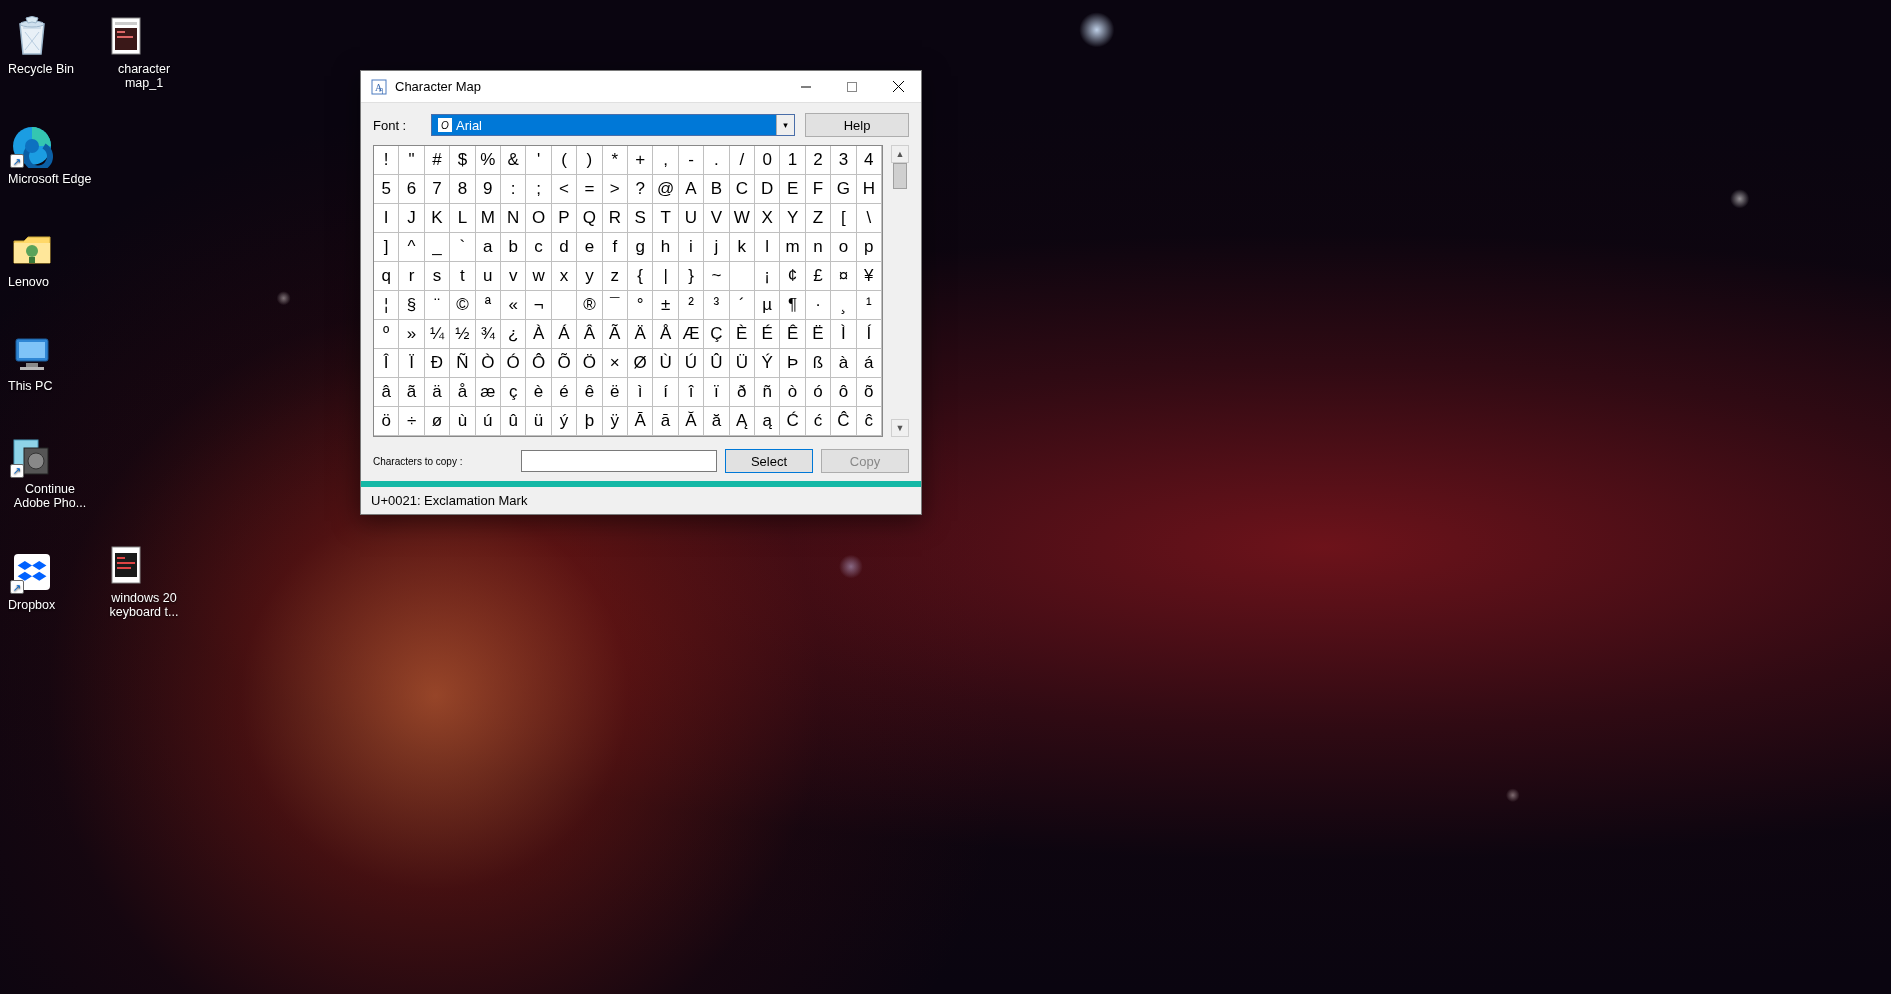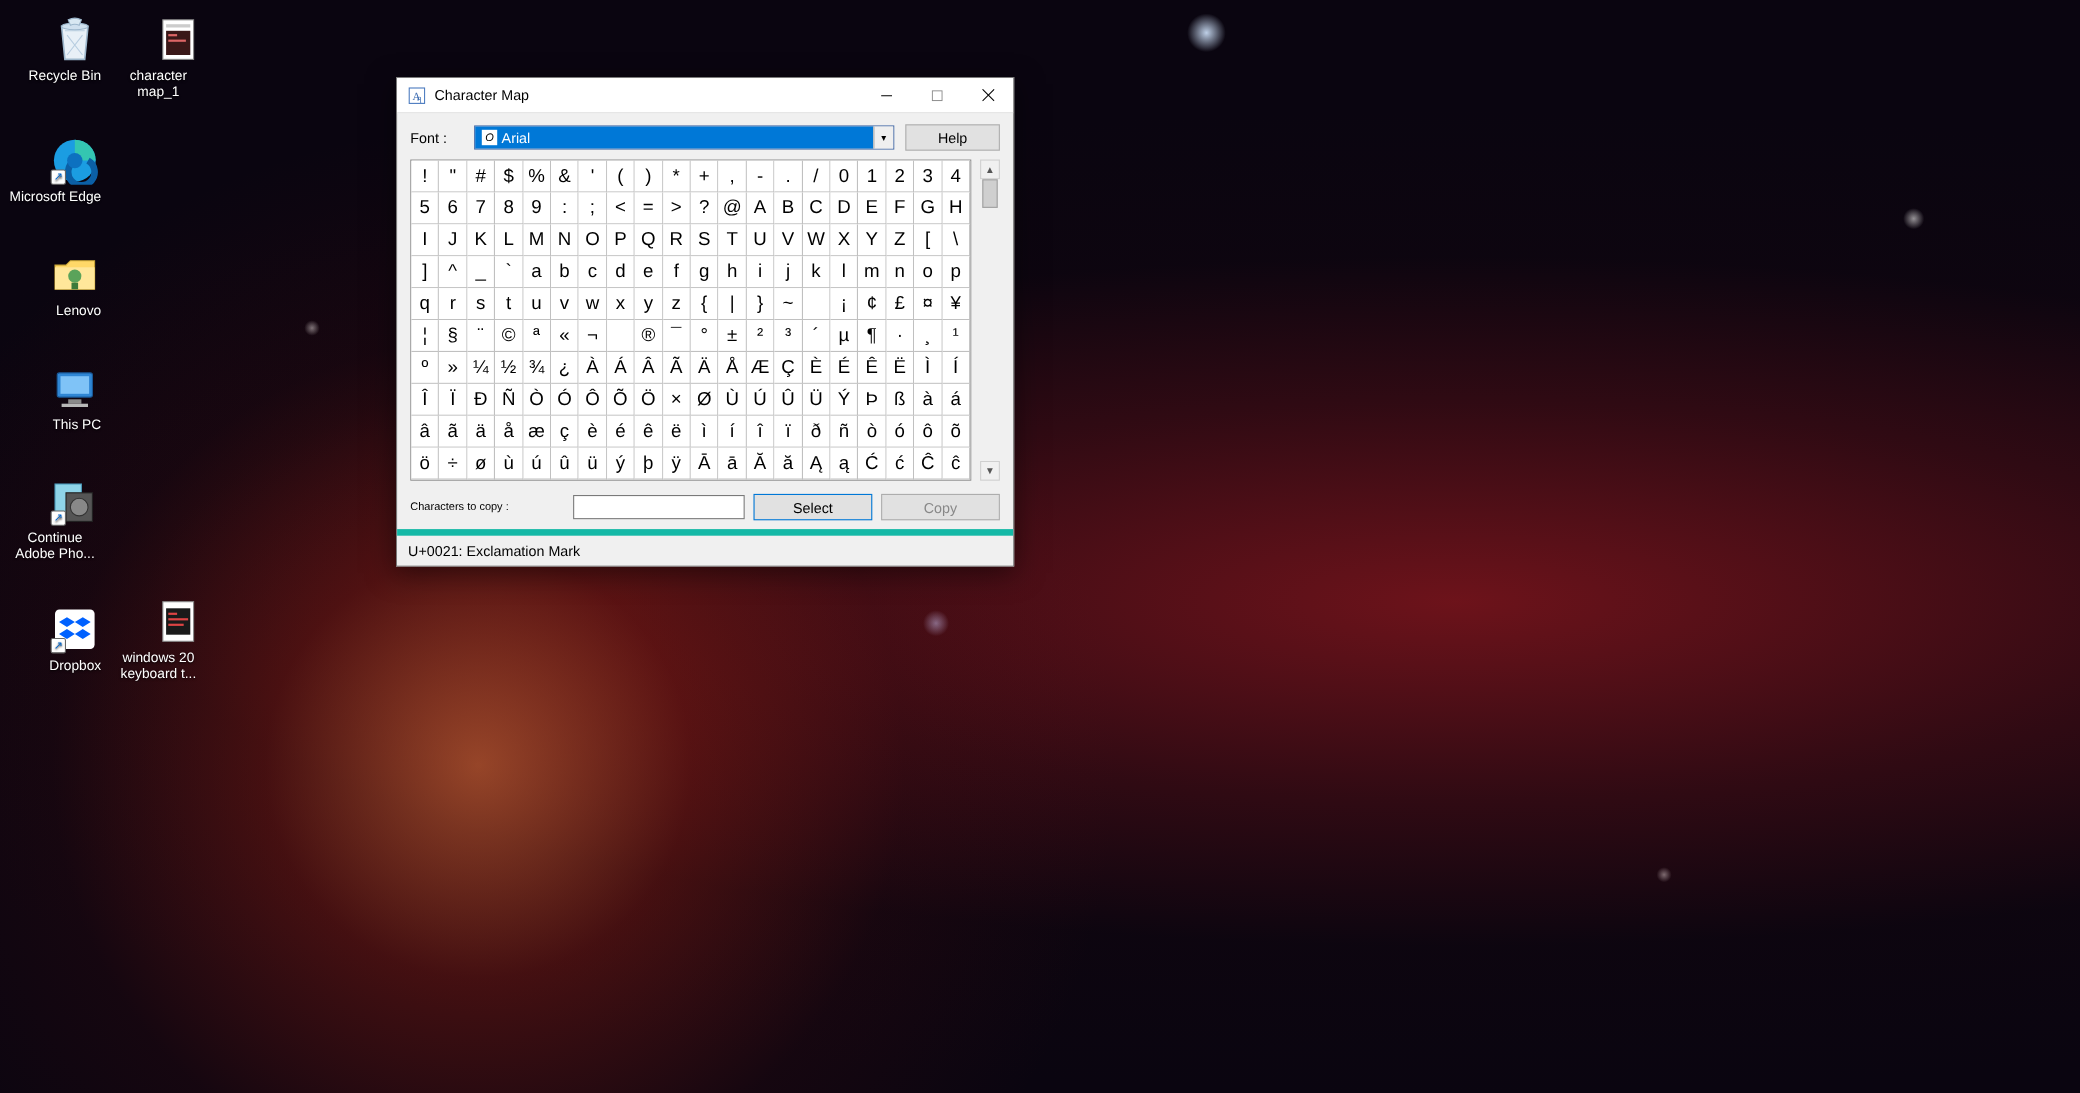--- a/index.html
+++ b/index.html
@@ -16,21 +16,21 @@
       radial-gradient(circle at 35% 42%, rgba(255,255,255,0.4) 0%, transparent 0.3%),
       #0a0510;
     position: relative;
   }
 
   
   .desktop { position: absolute; inset: 0; padding: 8px 6px; }
   .icon-col { display: flex; flex-direction: column; gap: 2px; }
   .desk-icon {
     width: 88px; padding: 4px 2px 2px;
-    display: flex; flex-direction: column; align-items: flex-end; gap: 2px;
+    display: flex; flex-direction: column; align-items: flex-start; gap: 2px;
     color: #fff; font-size: 12.5px; text-align: center;
     text-shadow: 0 1px 2px rgba(0,0,0,0.9);
     cursor: default;
   }
   .desk-icon .glyph {
     width: 48px; height: 48px; display: flex; align-items: center; justify-content: center;
     position: relative;
   }
   .desk-icon .label { line-height: 1.15; max-width: 84px; overflow: hidden; }
   .shortcut-arrow {
@@ -66,21 +66,21 @@
   }
   .font-select .sel-inner {
     flex:1; background: #0078d7; color:#fff; font-size:13px; padding: 2px 6px;
     display:flex; align-items:center; gap:4px;
   }
   .font-select .dd-btn {
     width: 18px; background:#efefef; border-left:1px solid #adadad;
     display:flex;align-items:center;justify-content:center; font-size:9px;
   }
   .help-btn {
-    width: 86px; height: 24px; background: #e1e1e1; border: 1px solid #adadad;
+    width: 104px; height: 24px; background: #e1e1e1; border: 1px solid #adadad;
     display:flex;align-items:center;justify-content:center; font-size:13px;
   }
 
   .grid-wrap { position: relative; margin: 0 12px 8px; }
   .char-grid {
     background:#fff; border:1px solid #888;
     display:grid; grid-template-columns: repeat(20, 1fr);
     width: 510px;
   }
   .char-grid .cell {
@@ -98,21 +98,21 @@
   }
   .grid-scroll .track { flex:1; background:#f0f0f0; position:relative; }
   .grid-scroll .thumb { position:absolute; left:2px; right:2px; top:0; height:26px; background:#cfcfcf; border:1px solid #a0a0a0; }
 
   .copy-row { display:flex; align-items:center; padding: 4px 12px 8px; gap:8px; }
   .copy-label { font-size:10px; width: 140px; }
   .copy-input {
     flex:1; min-width: 0; height:22px; border:1px solid #7a7a7a; background:#fff; font-size:13px; padding:0 4px;
   }
   .btn {
-    width: 108px; height: 24px; font-size:13px;
+    width: 88px; height: 24px; font-size:13px;
     display:flex;align-items:center;justify-content:center;
     border:1px solid #adadad; background:#e1e1e1;
   }
   .btn.primary { border:1.5px solid #0078d7; }
   .btn.disabled { color:#888; }
 
   .adv-row { padding: 4px 12px 10px; display:flex; align-items:center; gap:6px; font-size:13px; }
   .chk { width:14px; height:14px; border:1px solid #333; background:#fff; display:inline-block; }
 
   .status {

